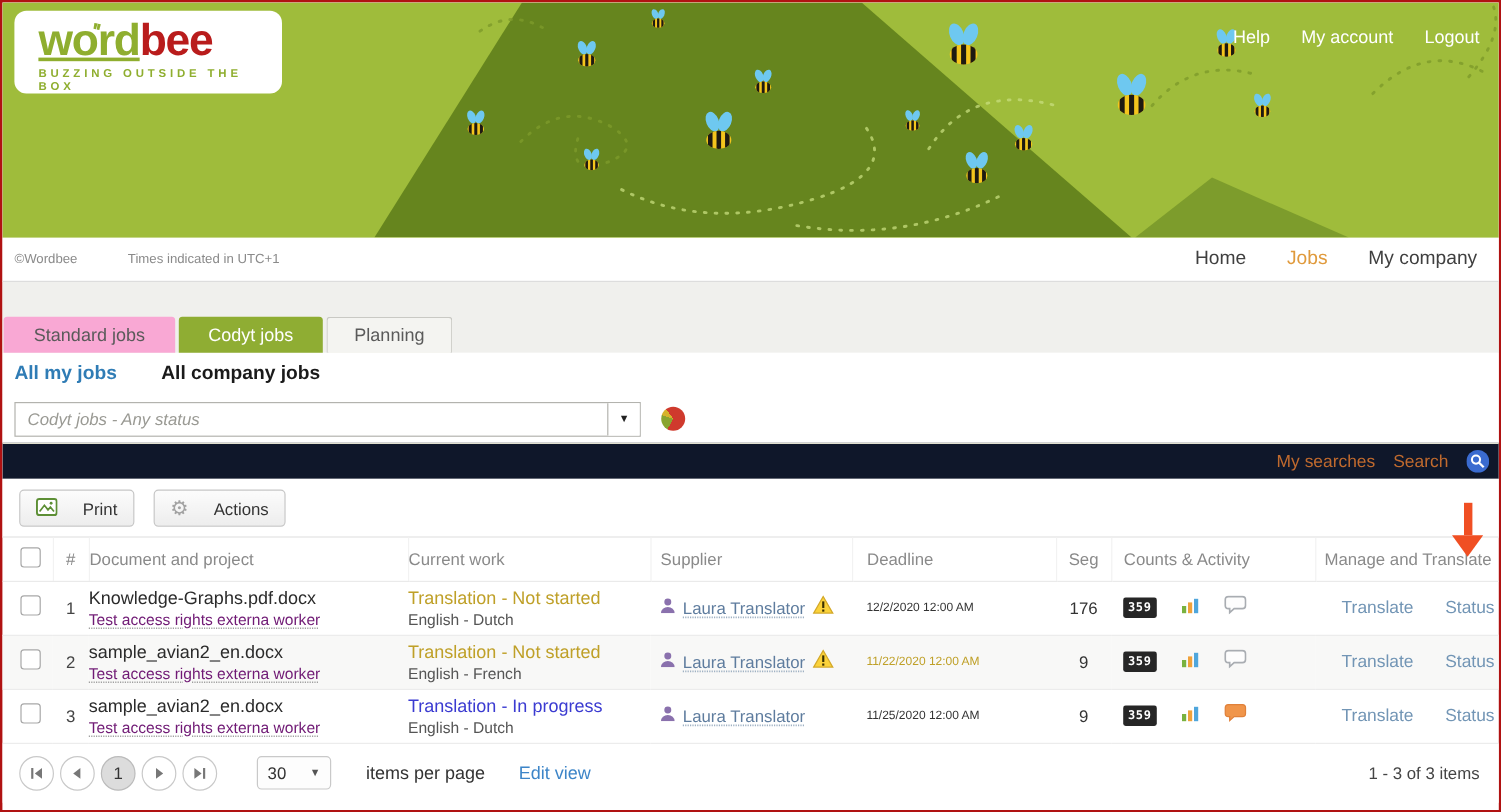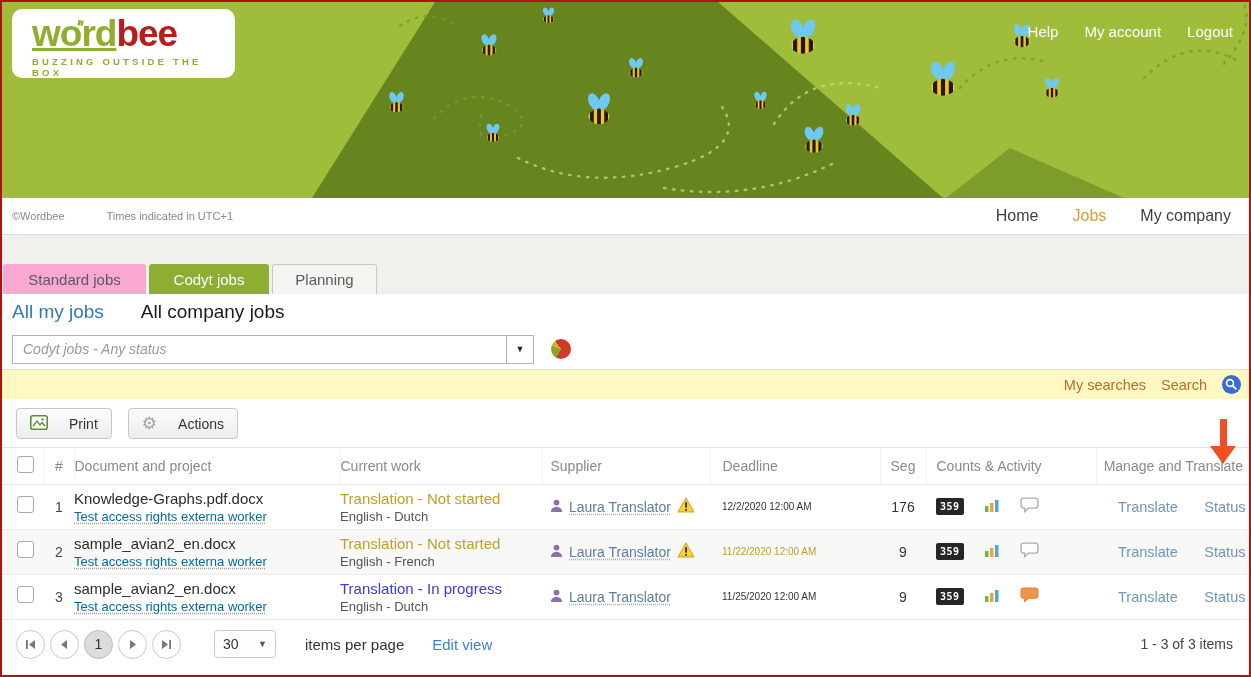--- a/index.html
+++ b/index.html
@@ -33,33 +33,33 @@
   .main-nav a { font-size: 16px; color: #3f3f3f; text-decoration: none; }
   .main-nav a.active { color: #e09a3c; }
   
   .tab-band { background: #f0f0ed; padding-top: 29px; }
   .tabs { display: flex; gap: 3px; height: 30px; padding-left: 1px; }
   .tab { display: flex; align-items: center; justify-content: center; font-size: 15px; border-radius: 3px 3px 0 0; cursor: default; }
   .tab-standard { width: 143px; background: #f9a8d4; color: #5a5a5a; }
   .tab-active   { width: 120px; background: #8fad33; color: #fff; }
   .tab-planning { width: 105px; background: #f4f4f1; color: #5a5a5a; border: 1px solid #c9c9c4; border-bottom: none; }
   .subtabs { background: #fff; height: 35px; display: flex; align-items: center; gap: 37px; padding-left: 10px; }
-  .subtab { font-size: 19px; font-weight: normal; text-decoration: none; }
+  .subtab { font-size: 16px; font-weight: bold; text-decoration: none; }
   .subtab-mine { color: #2f7cb5; }
   .subtab-company { color: #1a1a1a; }
   
   .filter-row { background: #fff; height: 40px; display: flex; align-items: center; padding-left: 10px; }
   .filter-box { width: 522px; height: 29px; border: 1px solid #b3b3ae; display: flex; background: #fff; }
   .filter-value { flex: 1; display:flex; align-items:center; padding-left: 10px; font-size: 14px; font-style: italic; color: #9a9a94; }
   .filter-caret-btn { width: 27px; border-left: 1px solid #b3b3ae; display:flex; align-items:center; justify-content:center; background:#fff; cursor:pointer; }
   .filter-caret-btn span { font-size: 9px; color: #222; }
   .pie-icon { width: 20px; height: 20px; border-radius: 50%; margin-left: 17px;
     background: conic-gradient(#cf3a2d 0 58%, #8aa52f 58% 80%, #d6b32b 80% 90%, #cf3a2d 90% 100%); }
   
-  .quickbar { background: #fef9c3; border-top: 1px solid #e0dfcf; height: 30px; display: flex; align-items: center; justify-content: flex-end; gap: 15px; padding-right: 8px; }
+  .quickbar { background: #0f172a; border-top: 1px solid #e0dfcf; height: 30px; display: flex; align-items: center; justify-content: flex-end; gap: 15px; padding-right: 8px; }
   .quickbar a { color: #c06a2e; font-size: 14.5px; text-decoration: none; }
   .search-circle { display:flex; }
   
   .toolbar { background: #fff; padding: 9px 0 0 14px; height: 49px; border-bottom: 1px solid #e3e3e3; display: flex; gap: 16px; }
   .btn {
     display: inline-flex; align-items: center; gap: 21px; height: 31px; padding: 0 13px;
     border: 1px solid #c6c6c6; border-radius: 4px; font-size: 14px; color: #333;
     background: linear-gradient(#fcfcfc, #ededed); cursor: pointer;
   }
   .gear-glyph { font-size: 17px; color: #a2a2a2; line-height: 1; }
@@ -70,21 +70,21 @@
   
   table { width: 1247px; border-collapse: collapse; table-layout: fixed; }
   th { font-weight: normal; font-size: 14px; color: #8a8a8a; text-align: left; height: 36px; border-bottom: 1px solid #eaeaea; border-left: 1px solid #f2f2f2; }
   th:first-child { border-left: none; }
   td { height: 45px; border-bottom: 1px solid #ececec; vertical-align: middle; }
   tr.alt td { background: #f8f8f7; }
   .cb { display:inline-block; width: 17px; height: 17px; border: 1px solid #a8a8a8; border-radius: 3px; background: #fff; cursor: pointer; }
   .cell-cb { padding-left: 15px; }
   .cell-num { font-size: 14px; color: #444; text-align: center; }
   .two-line .l1 { font-size: 15px; color: #2b2b2b; line-height: 19px; }
-  .two-line .l2 { font-size: 13px; color: #0369a1; line-height: 17px; }
+  .two-line .l2 { font-size: 13px; color: #701a75; line-height: 17px; }
   .proj { text-decoration: underline dotted #a0a0a0; text-underline-offset: 2px; }
   .status-pending { color: #bfa028 !important; }
   .status-progress { color: #3b3bd1 !important; }
   .supplier-cell { display: flex; align-items: center; gap: 6px; padding-left: 8px; }
   .supplier-link { font-size: 14px; color: #5e7c9e; text-decoration: underline dotted #9fb1c3; text-underline-offset: 2px; cursor: pointer; }
   .cell-deadline { font-size: 10px; color: #333; padding-left: 12px; }
   .deadline-overdue { color: #bfa028; }
   .cell-seg { font-size: 14px; color: #333; text-align: center; }
   .counts-cell { display: flex; align-items: center; gap: 20px; padding-left: 10px; }
   .badge { background: #262626; color: #fff; font-family: "DejaVu Sans Mono", monospace; font-size: 10px; font-weight: bold; padding: 3px 4px; border-radius: 2px; letter-spacing: 0.5px; }

